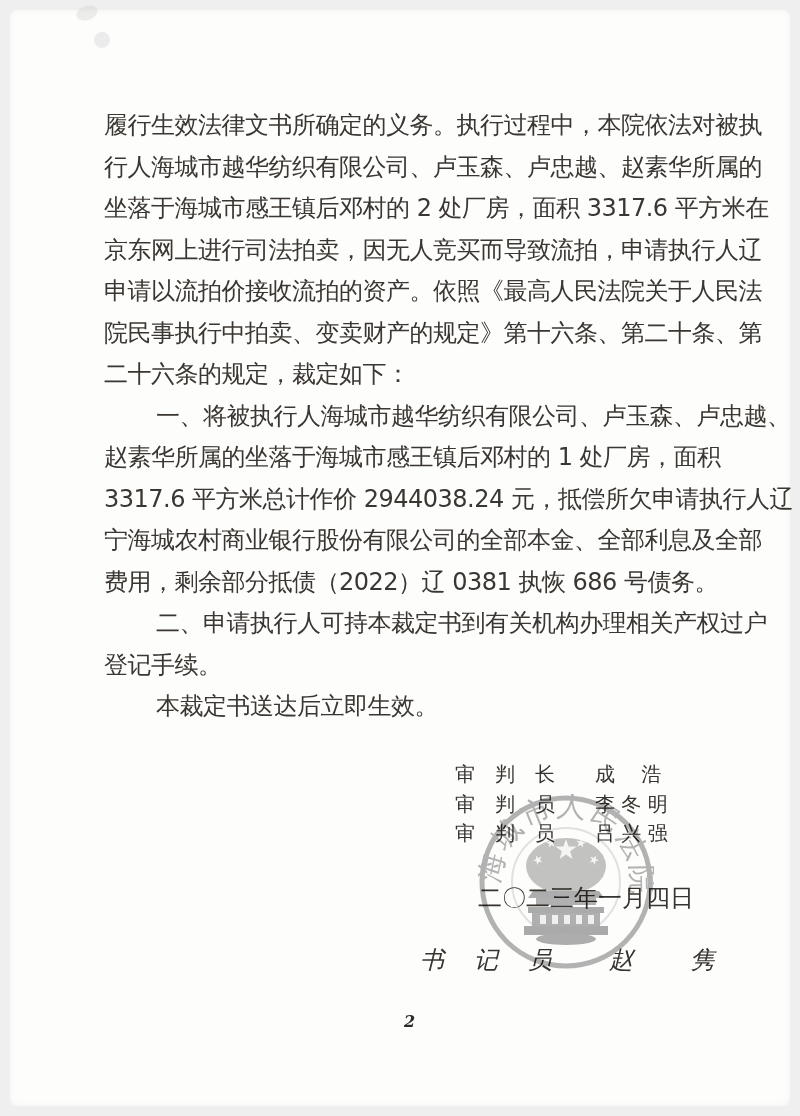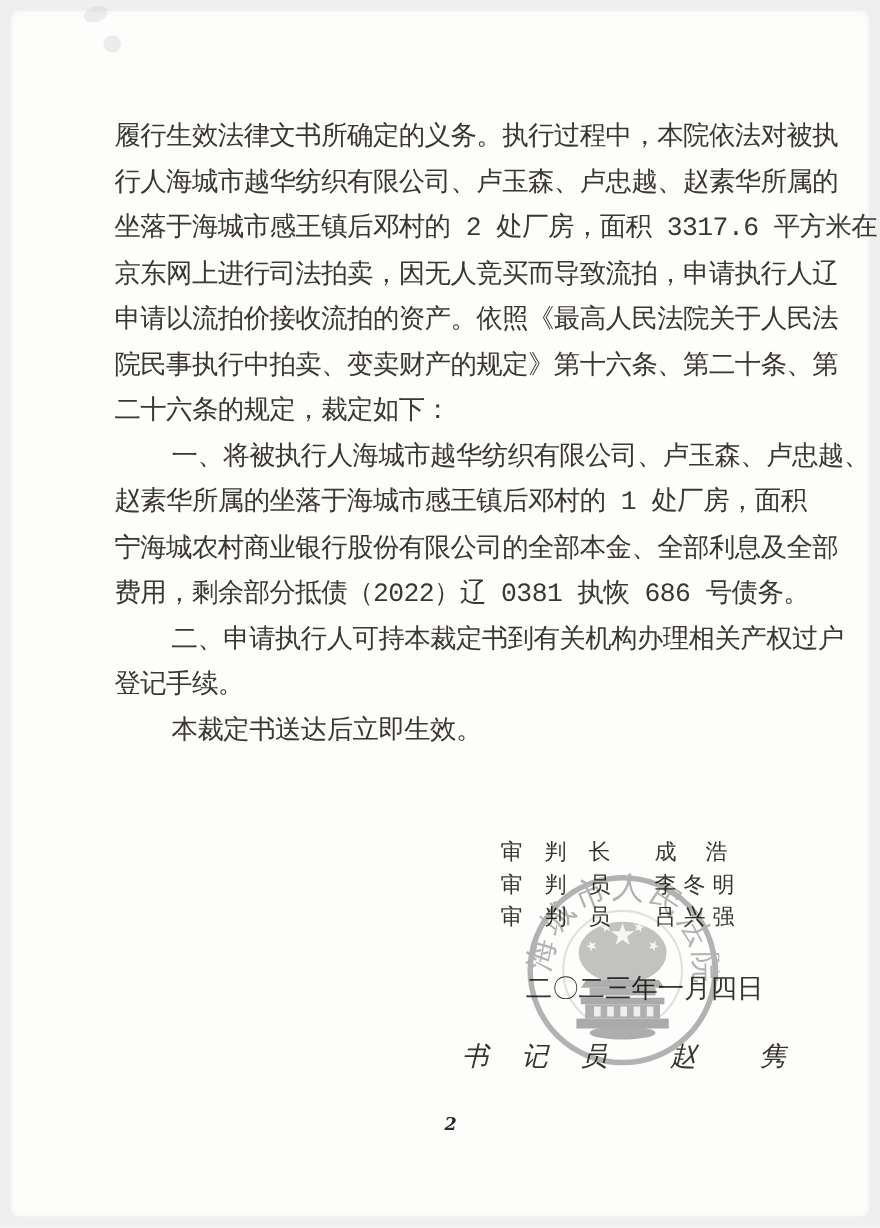--- a/index.html
+++ b/index.html
@@ -14,21 +14,20 @@
     background:#fdfdfc;border-radius:7px;
     box-shadow:inset 0 0 6px rgba(0,0,0,0.05);
   }
   .smudge{position:absolute;border-radius:50%;background:#c7c7c7;opacity:.30;}
   .s1{left:66px;top:-4px;width:22px;height:14px;transform:rotate(-18deg);}
   .s2{left:84px;top:22px;width:16px;height:16px;transform:rotate(10deg);}
   .body-text{
     position:absolute;left:94px;top:95px;width:652px;
     font-size:24px;line-height:41.5px;letter-spacing:-0.5px;
     color:#3a3631;
-    font-family:Liberation Mono, monospace;
   }
   .line{white-space:pre;height:41.5px;}
   .line.indent{text-indent:52px;}
   .sig-block{
     position:absolute;left:445px;top:750px;
     font-size:20px;line-height:29.5px;color:#37332e;
   }
   .sig-line{white-space:pre;}
   .date-line{
     position:absolute;left:468px;top:872px;
@@ -64,20 +63,21 @@
   <div class="body-text">
       <div class="line">履行生效法律文书所确定的义务。执行过程中，本院依法对被执</div>
       <div class="line">行人海城市越华纺织有限公司、卢玉森、卢忠越、赵素华所属的</div>
       <div class="line">坐落于海城市感王镇后邓村的 2 处厂房，面积 3317.6 平方米在</div>
       <div class="line">京东网上进行司法拍卖，因无人竞买而导致流拍，申请执行人辽</div>
       <div class="line">申请以流拍价接收流拍的资产。依照《最高人民法院关于人民法</div>
       <div class="line">院民事执行中拍卖、变卖财产的规定》第十六条、第二十条、第</div>
       <div class="line">二十六条的规定，裁定如下：</div>
       <div class="line indent">一、将被执行人海城市越华纺织有限公司、卢玉森、卢忠越、</div>
       <div class="line">赵素华所属的坐落于海城市感王镇后邓村的 1 处厂房，面积</div>
+      <div class="line">3317.6 平方米总计作价 2944038.24 元，抵偿所欠申请执行人辽</div>
       <div class="line">宁海城农村商业银行股份有限公司的全部本金、全部利息及全部</div>
       <div class="line">费用，剩余部分抵债（2022）辽 0381 执恢 686 号债务。</div>
       <div class="line indent">二、申请执行人可持本裁定书到有关机构办理相关产权过户</div>
       <div class="line">登记手续。</div>
       <div class="line indent">本裁定书送达后立即生效。</div>
     </div>
 
   <div class="sig-block">
       <div class="sig-line">审　判　长　　成　 浩</div>
       <div class="sig-line">审　判　员　　李 冬 明</div>

